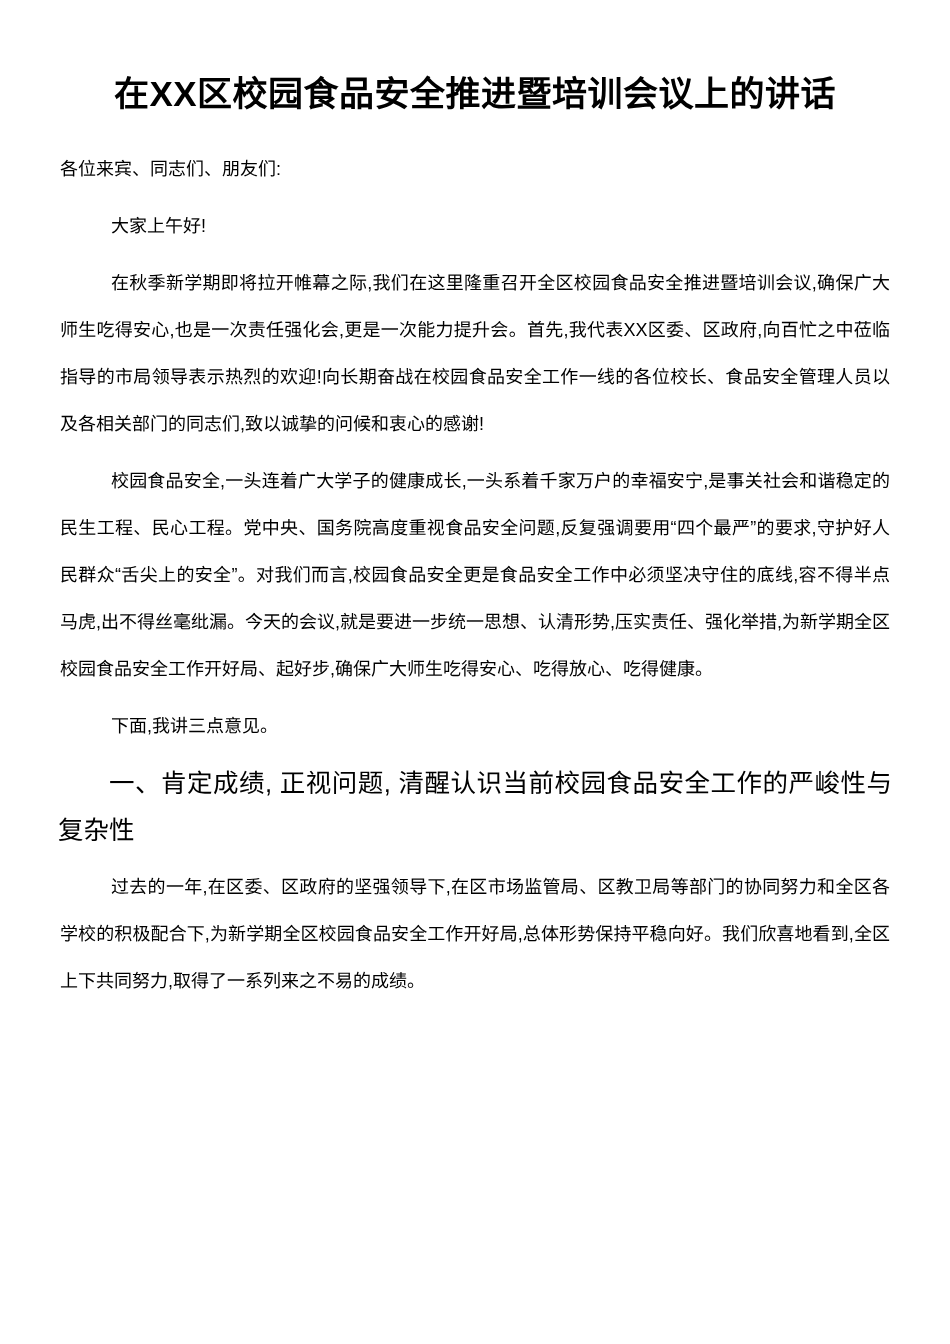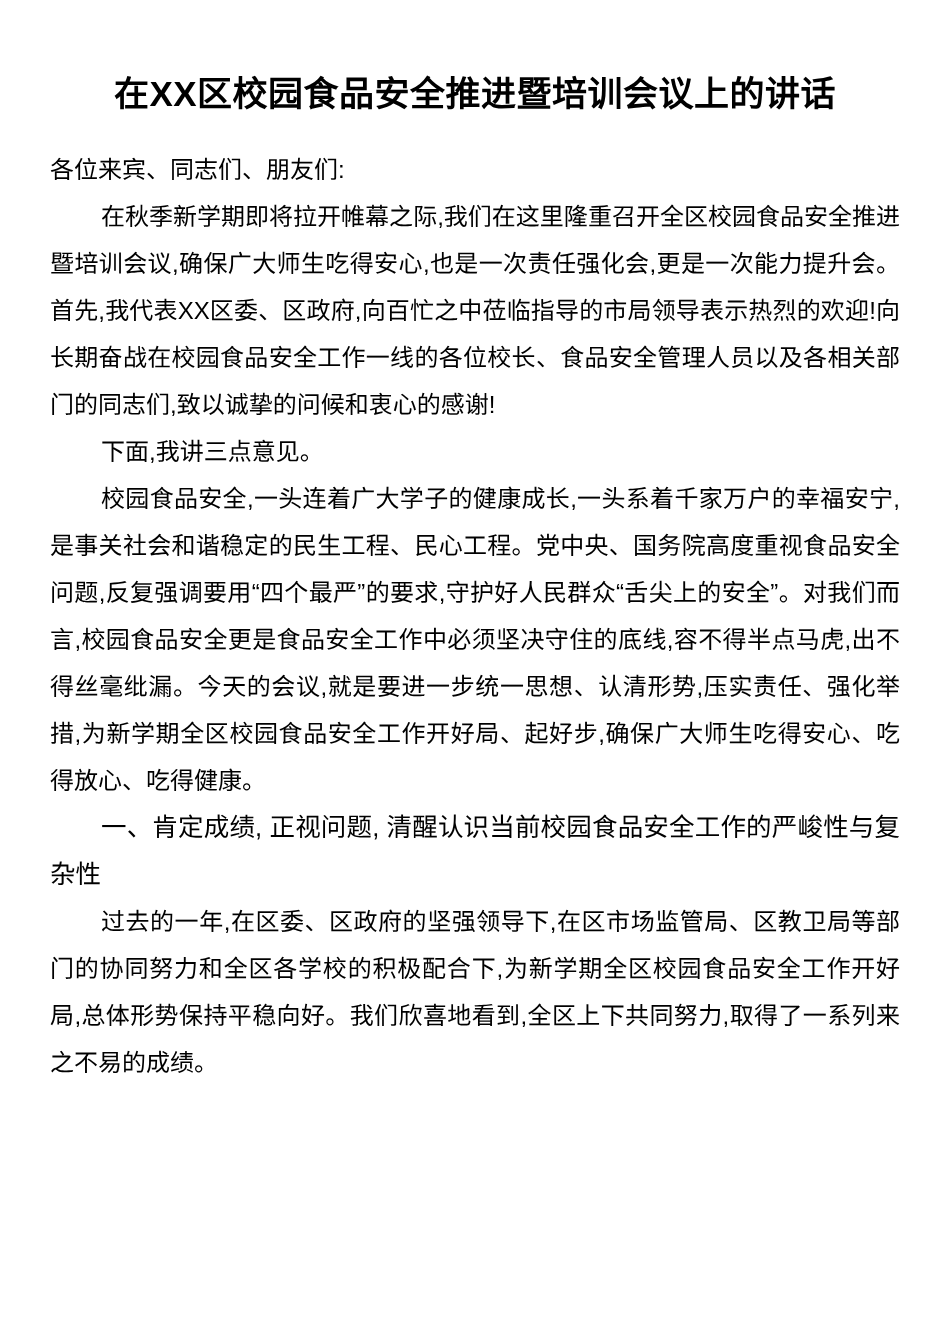--- a/index.html
+++ b/index.html
@@ -31,61 +31,62 @@
     font-weight: 700;
     letter-spacing: 0.5px;
     white-space: nowrap;
   }
 
   .body-block {
     margin-top: 29px;
   }
 
   p.para {
-    margin: 0;
-    font-size: 24px;
+    margin: 10px;
+    font-size: 18px;
     line-height: 47px;
     text-align: justify;
     text-justify: inter-ideograph;
     text-indent: 0;
     letter-spacing: 0px;
     word-break: break-all;
   }
 
   p.indent {
     text-indent: 51px;
   }
 
   p.heading-para {
-    margin: 0;
+    margin: 8px;
     font-size: 25.5px;
     line-height: 47px;
     text-align: justify;
     text-justify: inter-ideograph;
     text-indent: 51px;
     word-break: break-all;
   }
 </style>
 </head>
 <body>
 
 <div class="page">
 
   <h1 class="doc-title">在XX区校园食品安全推进暨培训会议上的讲话</h1>
 
   <div class="body-block">
 
     <p class="para">各位来宾、同志们、朋友们:</p>
 
+    <p class="para indent">大家上午好!</p>
 
     <p class="para indent">在秋季新学期即将拉开帷幕之际,我们在这里隆重召开全区校园食品安全推进暨培训会议,确保广大师生吃得安心,也是一次责任强化会,更是一次能力提升会。首先,我代表XX区委、区政府,向百忙之中莅临指导的市局领导表示热烈的欢迎!向长期奋战在校园食品安全工作一线的各位校长、食品安全管理人员以及各相关部门的同志们,致以诚挚的问候和衷心的感谢!</p>
 
+    <p class="para indent">校园食品安全,一头连着广大学子的健康成长,一头系着千家万户的幸福安宁,是事关社会和谐稳定的民生工程、民心工程。党中央、国务院高度重视食品安全问题,反复强调要用“四个最严”的要求,守护好人民群众“舌尖上的安全”。对我们而言,校园食品安全更是食品安全工作中必须坚决守住的底线,容不得半点马虎,出不得丝毫纰漏。今天的会议,就是要进一步统一思想、认清形势,压实责任、强化举措,为新学期全区校园食品安全工作开好局、起好步,确保广大师生吃得安心、吃得放心、吃得健康。</p>
+
     <p class="para indent">下面,我讲三点意见。</p>
-
-    <p class="para indent">校园食品安全,一头连着广大学子的健康成长,一头系着千家万户的幸福安宁,是事关社会和谐稳定的民生工程、民心工程。党中央、国务院高度重视食品安全问题,反复强调要用“四个最严”的要求,守护好人民群众“舌尖上的安全”。对我们而言,校园食品安全更是食品安全工作中必须坚决守住的底线,容不得半点马虎,出不得丝毫纰漏。今天的会议,就是要进一步统一思想、认清形势,压实责任、强化举措,为新学期全区校园食品安全工作开好局、起好步,确保广大师生吃得安心、吃得放心、吃得健康。</p>
 
     <p class="heading-para">一、肯定成绩, 正视问题, 清醒认识当前校园食品安全工作的严峻性与复杂性</p>
 
     <p class="para indent">过去的一年,在区委、区政府的坚强领导下,在区市场监管局、区教卫局等部门的协同努力和全区各学校的积极配合下,为新学期全区校园食品安全工作开好局,总体形势保持平稳向好。我们欣喜地看到,全区上下共同努力,取得了一系列来之不易的成绩。</p>
 
   </div>
 
 </div>
 
 </body></html>

